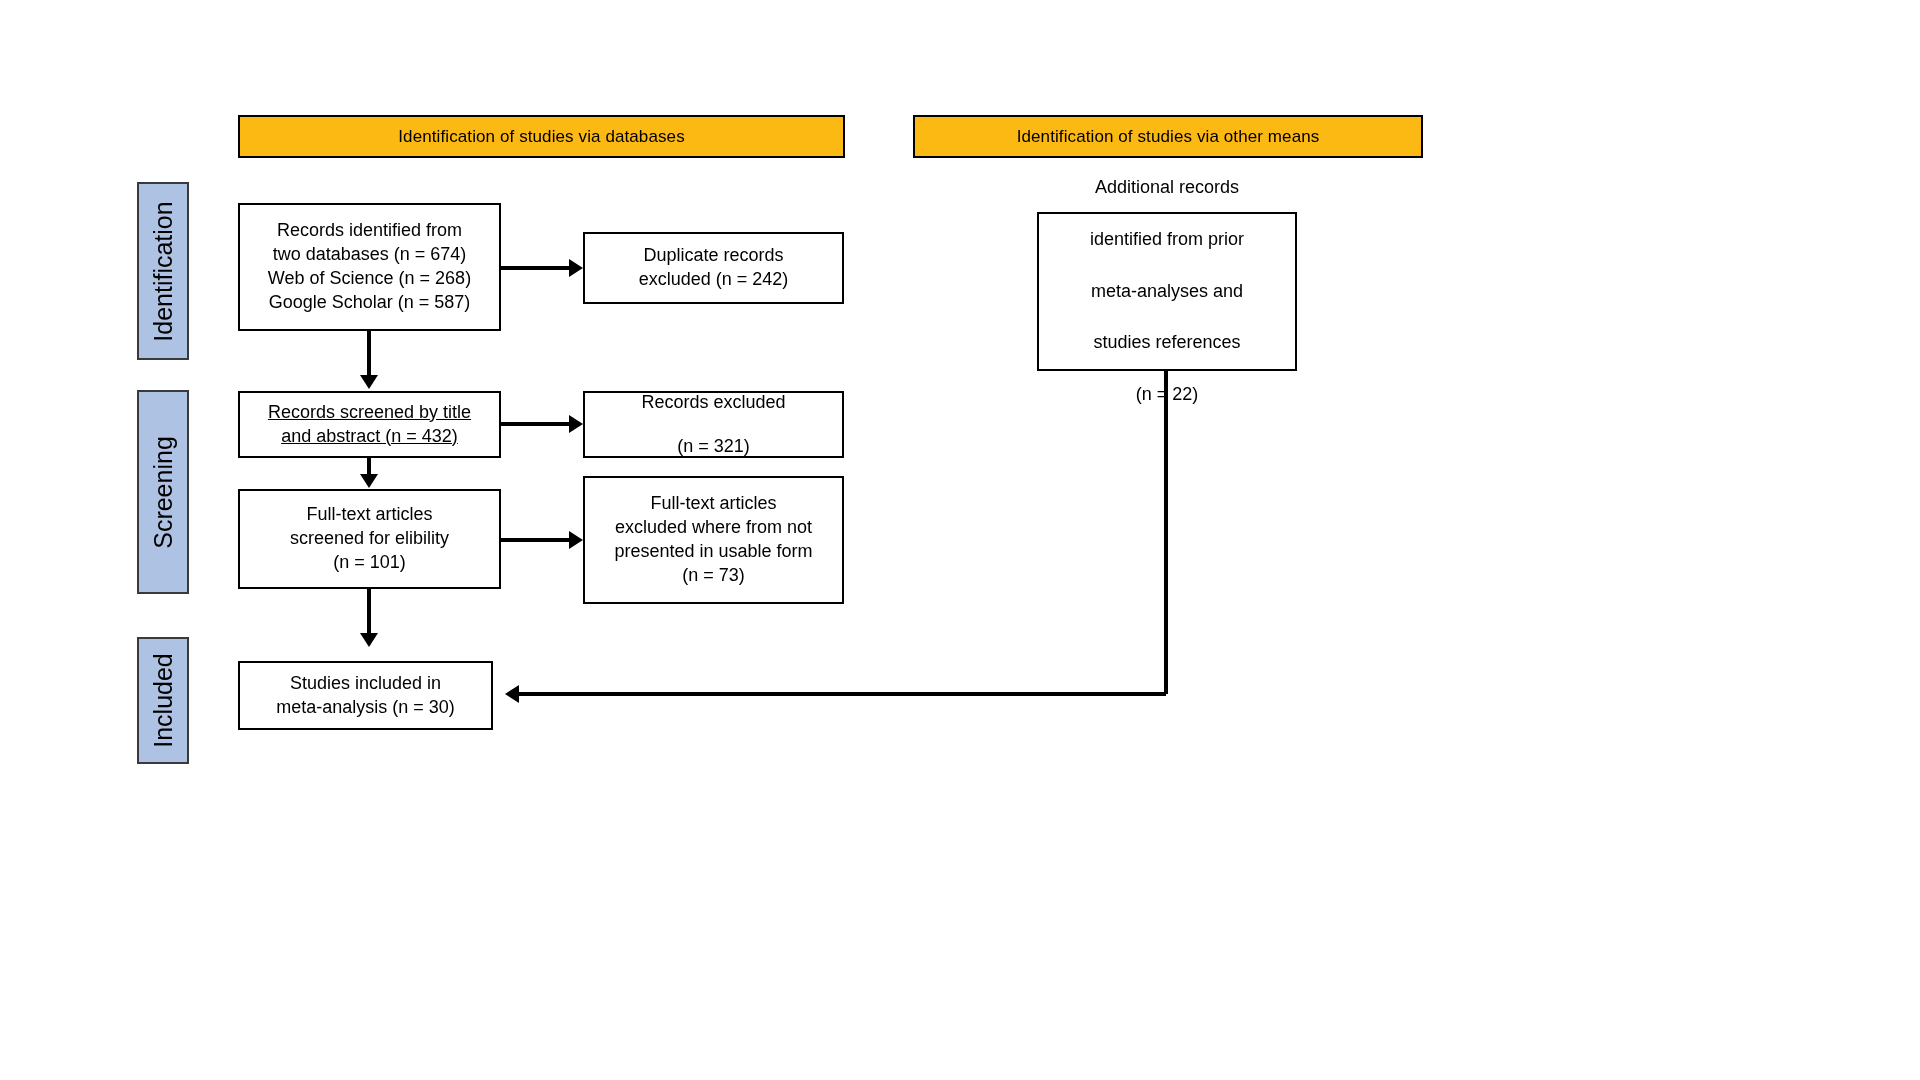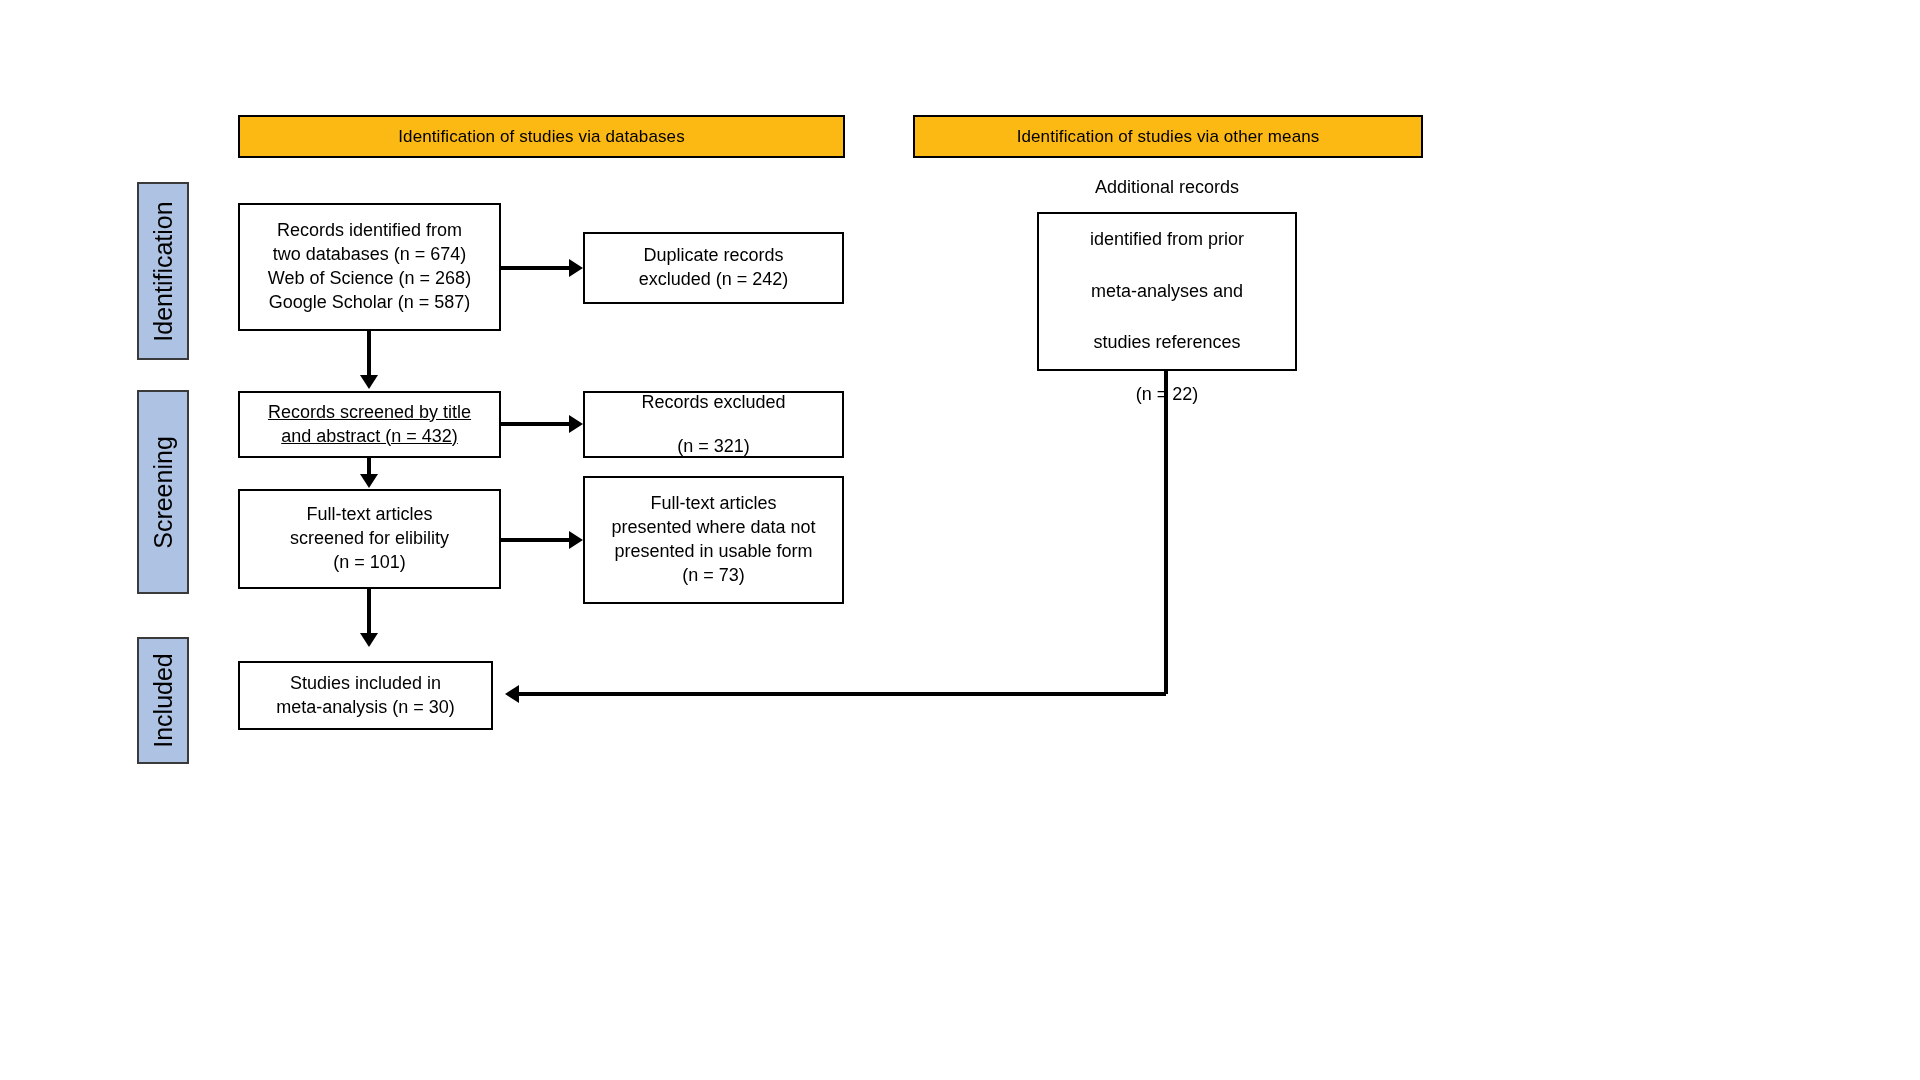--- a/index.html
+++ b/index.html
@@ -152,21 +152,21 @@
   </div>
 
   <div class="node" style="left:238px; top:489px; width:263px; height:100px;">
     <span class="ln">Full-text articles</span>
     <span class="ln">screened for elibility</span>
     <span class="ln">(n = 101)</span>
   </div>
 
   <div class="node" style="left:583px; top:476px; width:261px; height:128px;">
     <span class="ln">Full-text articles</span>
-    <span class="ln">presented where data not</span>
+    <span class="ln">excluded where from not</span>
     <span class="ln">presented in usable form</span>
     <span class="ln">(n = 73)</span>
   </div>
 
   <div class="node" style="left:238px; top:661px; width:255px; height:69px;">
     <span class="ln">Studies included in</span>
     <span class="ln">meta-analysis (n =  30)</span>
   </div>
 
   <div class="node" style="left:1037px; top:212px; width:260px; height:159px;gap:28px;">

